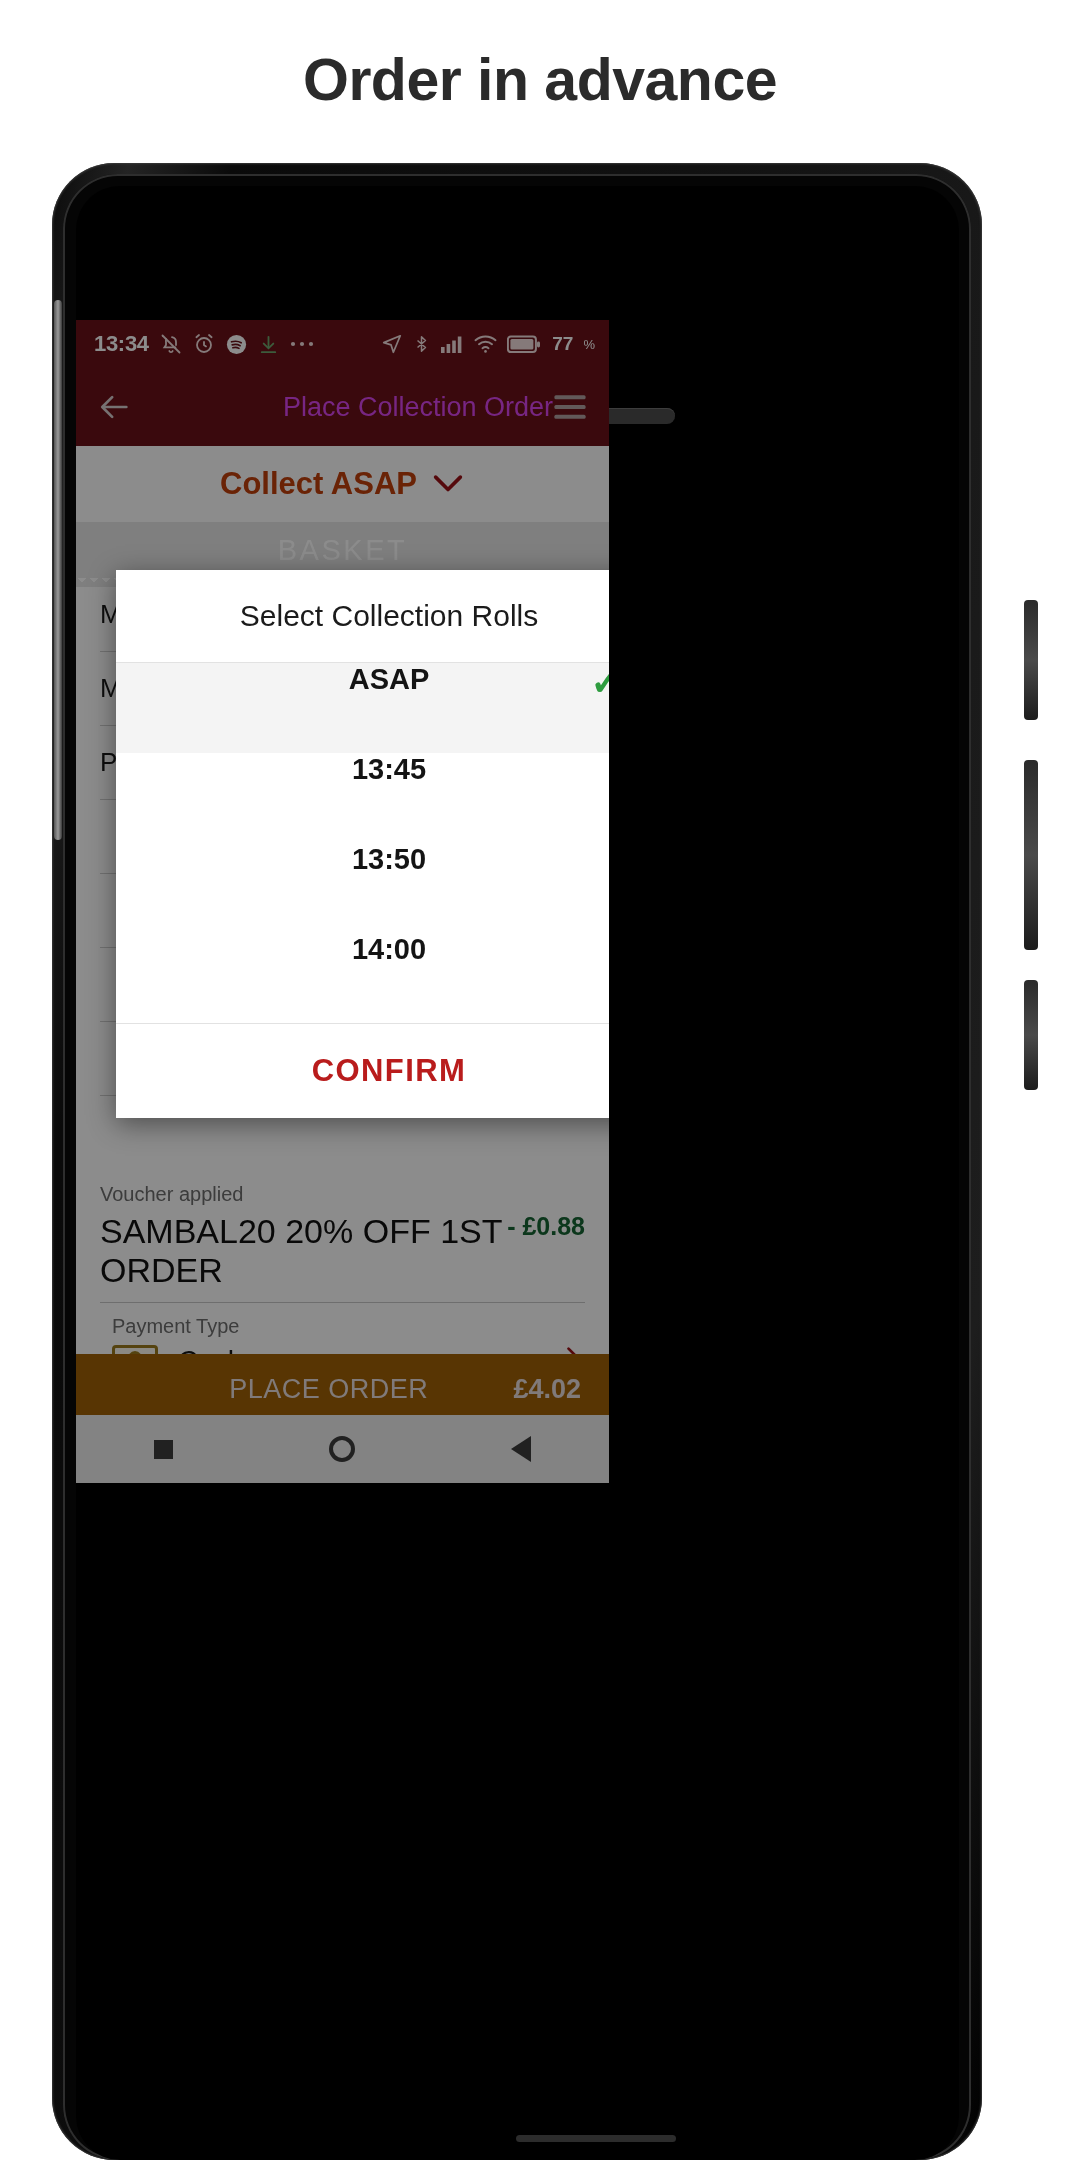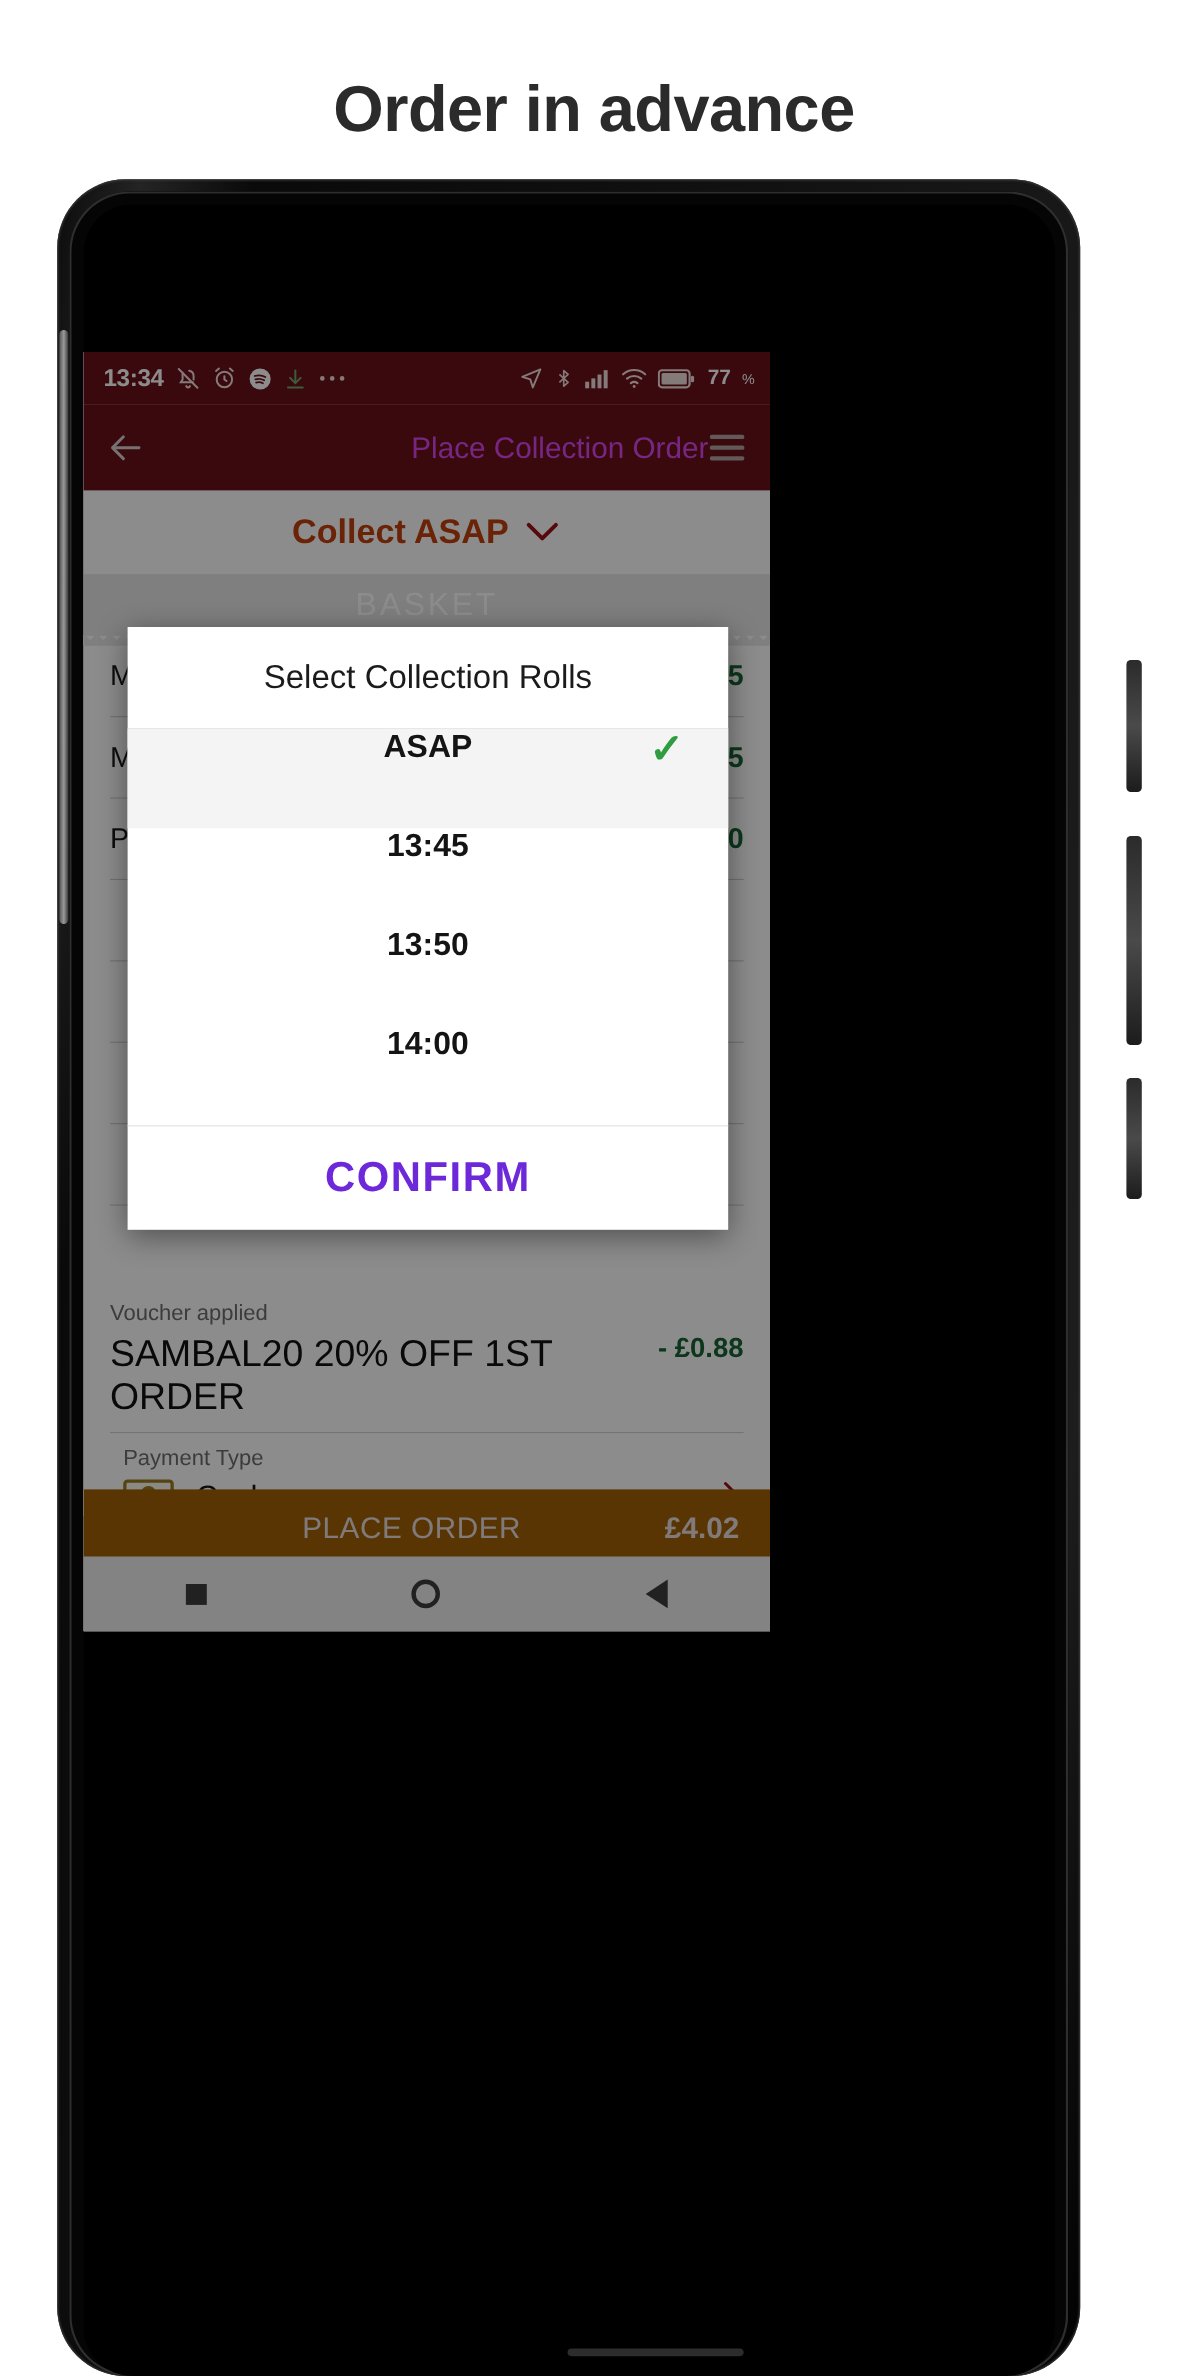--- a/index.html
+++ b/index.html
@@ -22,21 +22,20 @@
     left: 0;
     width: 1080px;
     height: 160px;
     display: flex;
     align-items: center;
     justify-content: center;
     font-size: 59px;
     font-weight: bold;
     color: #2b2b2b;
     letter-spacing: -0.5px;
-    margin-top: 19px;
   }
 
   
   .phone {
     position: absolute;
     left: 52px;
     top: 163px;
     width: 930px;
     height: 1997px;
     border-radius: 62px;
@@ -114,21 +113,21 @@
     height: 7px;
     border-radius: 5px;
     background: #2c2c2c;
   }
 
   
   .app {
     position: absolute;
     left: 76px;
     top: 320px;
-    width: 624px;
+    width: 533px;
     height: 1163px;
     overflow: hidden;
     background: #ffffff;
   }
 
   
   .statusbar {
     height: 48px;
     background: #6b1219;
     display: flex;
@@ -317,23 +316,23 @@
     color: #2e9c3f;
     font-size: 38px;
     line-height: 1;
   }
   .dlg-actions {
     border-top: 1px solid #e2e2e2;
     height: 94px;
     display:flex; align-items:center; justify-content:center;
   }
   .dlg-confirm {
-    font-size: 38px;
+    font-size: 31px;
     font-weight: bold;
-    color: #6d28d9;
+    color: #b91c1c;
     letter-spacing: 1.4px;
     cursor: pointer;
     background: none;
     border: none;
     font-family: "Liberation Sans", sans-serif;
   }
 
   
   .money-icon {
     width: 46px; height: 32px;

